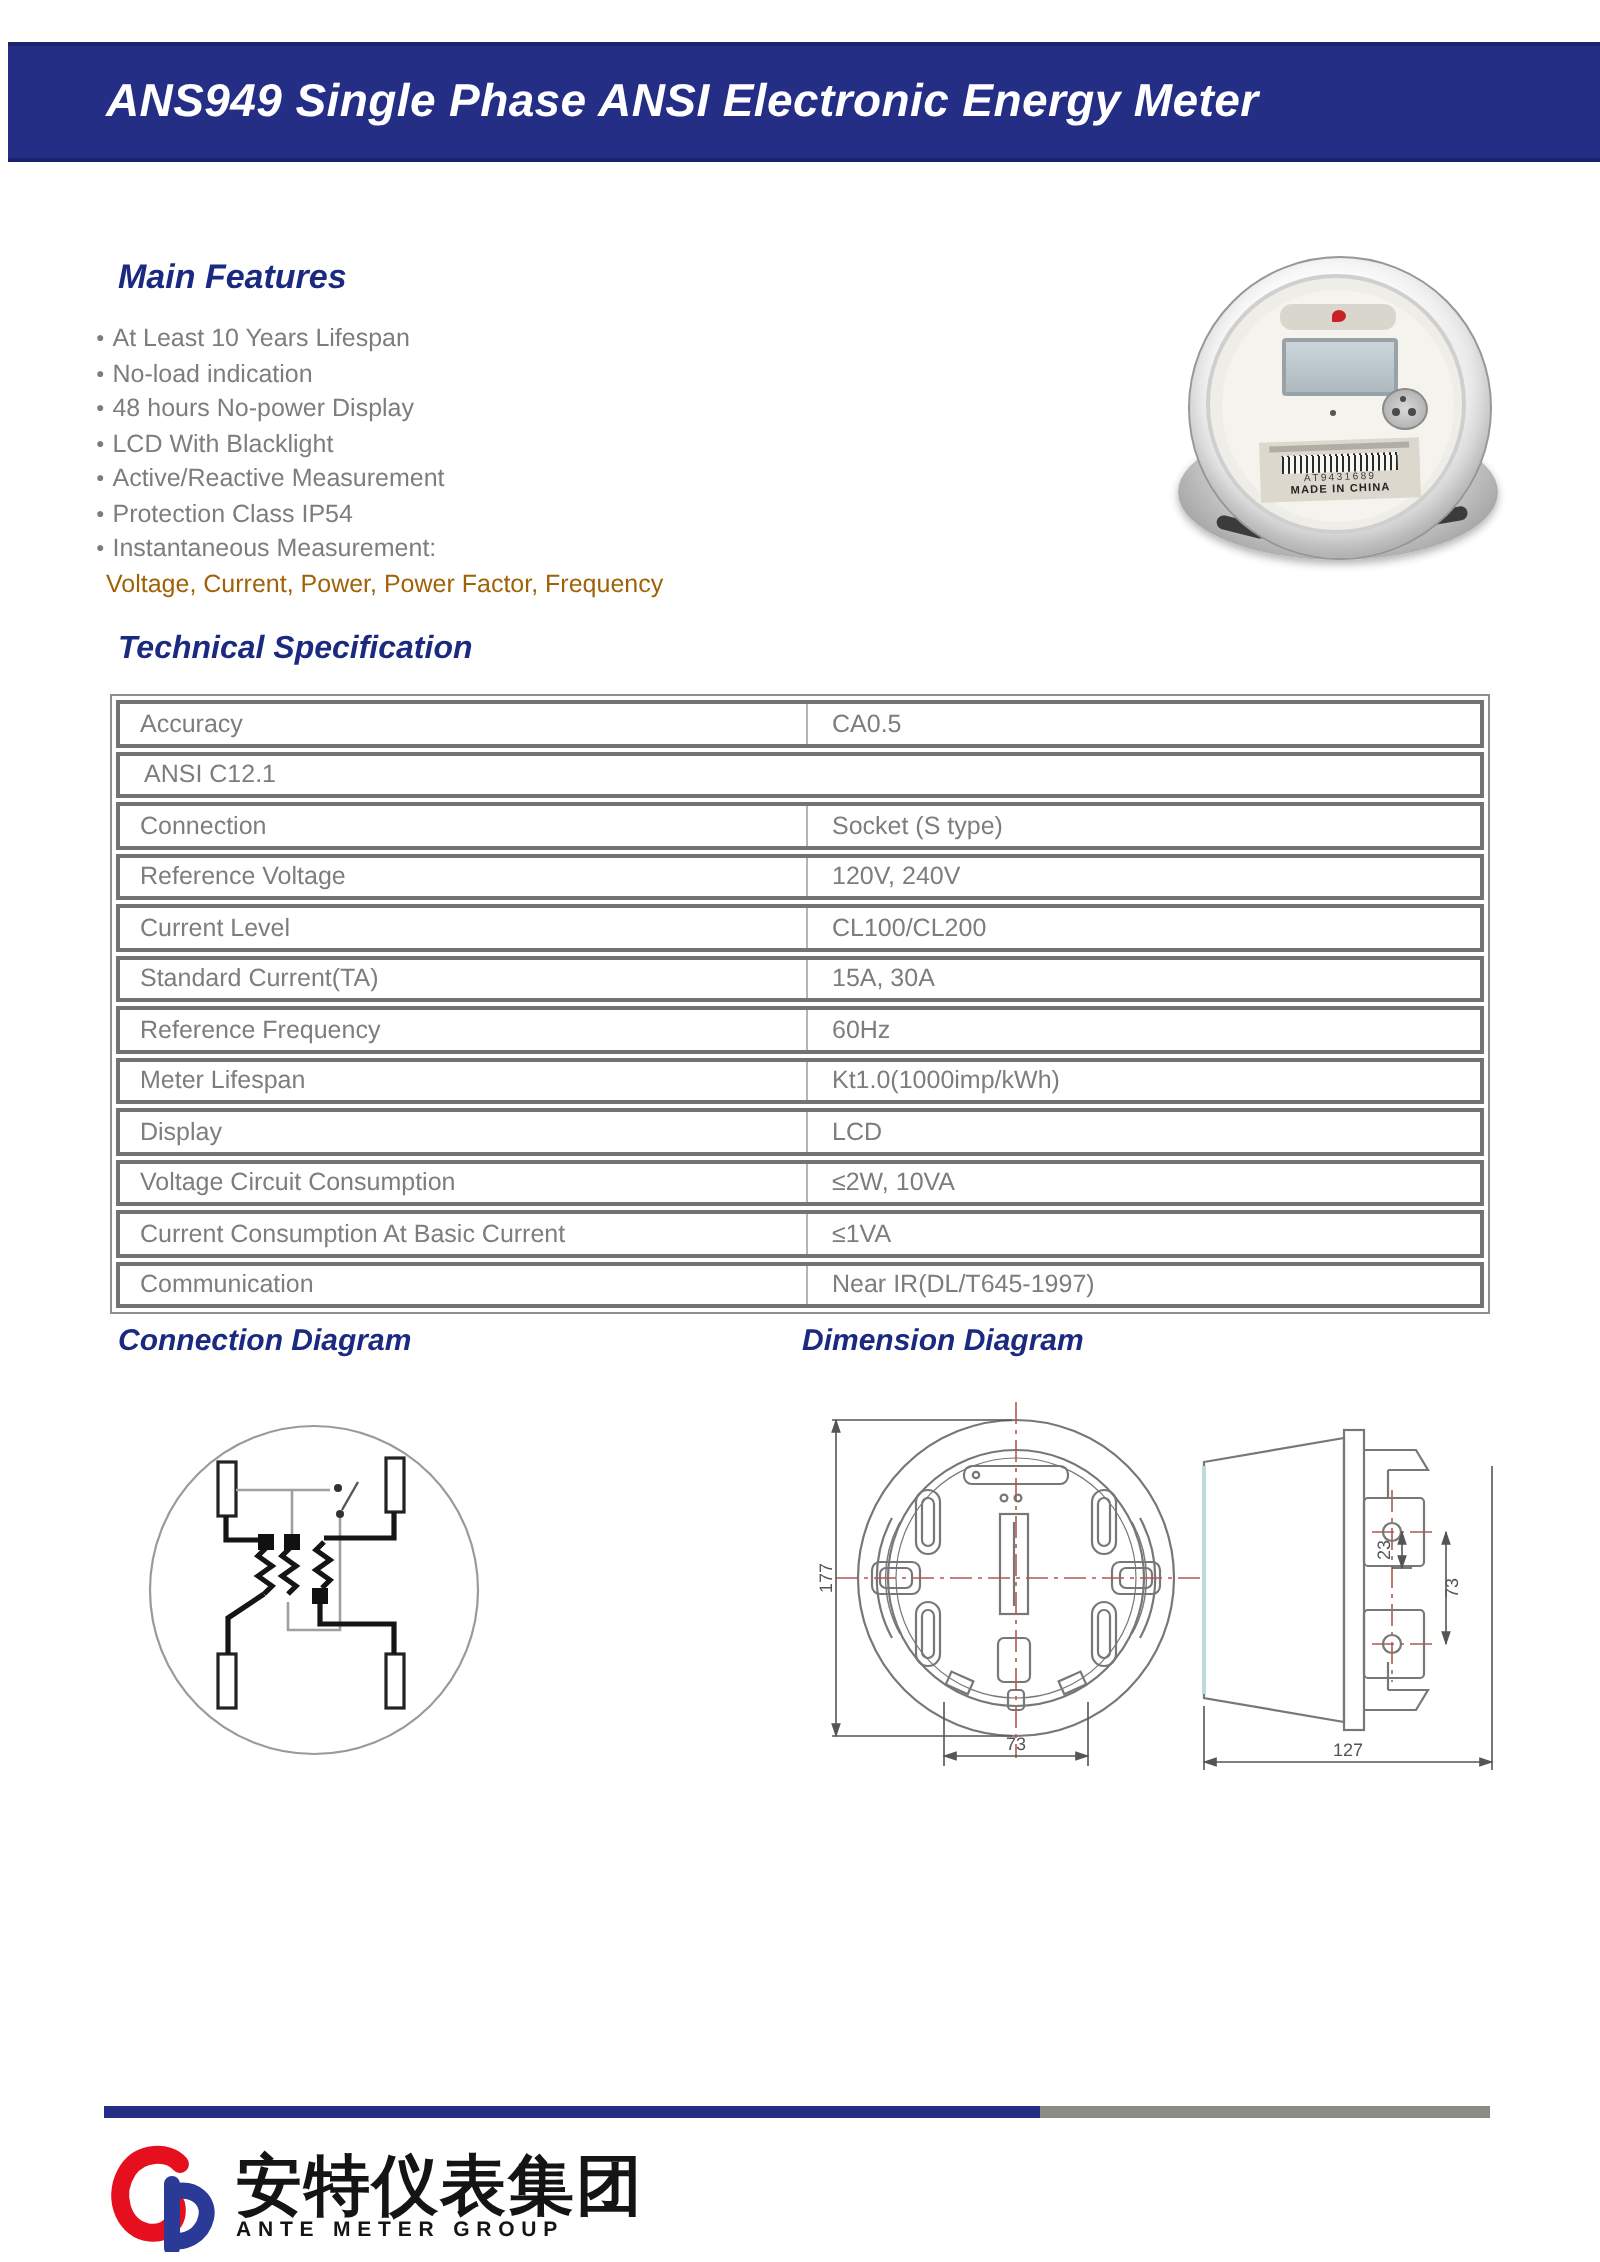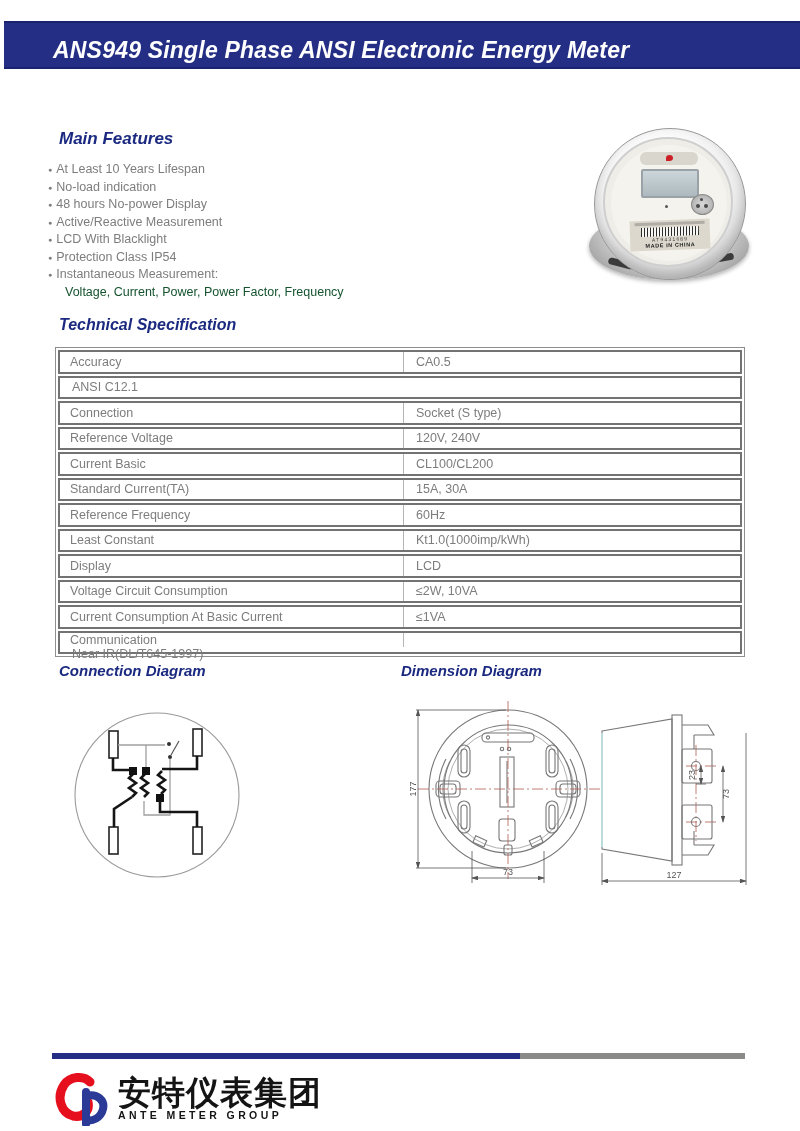--- a/index.html
+++ b/index.html
@@ -2,42 +2,42 @@
 <html><head>
 <meta charset="utf-8">
 <style>
   html,body{margin:0;padding:0;}
   body{
     width:800px;height:1131px;position:relative;background:#ffffff;
     font-family:"Liberation Sans",sans-serif;overflow:hidden;
   }
   
   .header-band{
-    position:absolute;left:4px;right:0;top:21px;height:48px;
+    position:absolute;left:4px;right:0;top:21px;height:60px;
     background:#242e84;border-top:2px solid #1a2370;border-bottom:2px solid #1a2370;
     box-sizing:border-box;
   }
   .header-title{
     color:#fff;font-style:italic;font-weight:bold;font-size:23px;
     line-height:55px;padding-left:49px;letter-spacing:.2px;white-space:nowrap;
   }
   
   .section-heading{
     font-style:italic;font-weight:bold;color:#1b2a80;margin:11px;
   }
   
   .features{position:absolute;left:48px;top:118px;width:520px;}
   .features .section-heading{font-size:17px;}
   .features-list{list-style:none;margin:12px 0 0 0;padding:0;}
   .features-list li{
     display:flex;align-items:center;line-height:17.5px;
     color:#7d7d7d;font-size:12.5px;
   }
   .features-list li::before{content:"●";font-size:7px;margin-right:4px;color:#7d7d7d;}
-  .features-cont{margin-left:17px;line-height:17.5px;color:#14532d;font-size:12.5px;}
+  .features-cont{margin-left:5px;line-height:17.5px;color:#a16207;font-size:12.5px;}
   
   .meter{position:absolute;left:594px;top:128px;width:152px;height:160px;}
   .meter-base{
     position:absolute;left:-5px;top:84px;width:160px;height:68px;border-radius:50%;
     background:radial-gradient(ellipse at 50% 25%,#f2f2f2,#c2c2c2 60%,#8d8d8d 95%);
     box-shadow:0 2px 4px rgba(0,0,0,.3);
   }
   .meter-slot-l,.meter-slot-r{position:absolute;background:#3b3b3b;border-radius:4px;height:7px;}
   .meter-slot-l{width:26px;left:14px;top:132px;transform:rotate(14deg);}
   .meter-slot-r{width:40px;left:100px;top:128px;transform:rotate(-10deg);}
@@ -88,21 +88,21 @@
   .techspec{position:absolute;left:48px;top:305px;width:710px;}
   .techspec .section-heading{font-size:16px;}
   .spec-table{
     margin:13px 0 0 7px;width:690px;border:1px solid #8e8e8e;
     padding:2px;box-sizing:border-box;
   }
   .spec-row{
     display:flex;align-items:stretch;border:2px solid #737373;
     margin-bottom:2px;height:19.5px;
   }
-  .spec-row:last-child{margin-bottom:0;flex-direction:column;}
+  .spec-row:last-child{margin-bottom:0;}
   .spec-label{
     width:344px;border-right:1px solid #b5b5b5;padding-left:10px;
     display:flex;align-items:center;font-size:12.5px;color:#7d7d7d;box-sizing:border-box;
   }
   .spec-value{flex:1;padding-left:12px;display:flex;align-items:center;font-size:12.5px;color:#7d7d7d;}
   
   .diagrams{position:absolute;left:0;top:645px;width:638px;height:280px;}
   .conn-heading{position:absolute;left:48px;top:6px;font-size:15px;}
   .dim-heading{position:absolute;left:390px;top:6px;font-size:15px;}
   .conn-svg{position:absolute;left:68px;top:52px;}
@@ -134,25 +134,25 @@
 
       <li>
         <span>No-load indication</span>
       </li>
 
       <li>
         <span>48 hours No-power Display</span>
       </li>
 
       <li>
+        <span>LCD With Blacklight</span>
+      </li>
+
+      <li>
         <span>Active/Reactive Measurement</span>
-      </li>
-
-      <li>
-        <span>LCD With Blacklight</span>
       </li>
 
       <li>
         <span>Protection Class IP54</span>
       </li>
 
       <li>
         <span>Instantaneous Measurement:</span>
       </li>
     </ul>
@@ -201,36 +201,36 @@
         <div class="spec-label">Connection</div>
         <div class="spec-value">Socket (S type)</div>
       </div>
 
       <div class="spec-row">
         <div class="spec-label">Reference Voltage</div>
         <div class="spec-value">120V, 240V</div>
       </div>
 
       <div class="spec-row">
-        <div class="spec-label">Current Basic</div>
+        <div class="spec-label">Current Level</div>
         <div class="spec-value">CL100/CL200</div>
       </div>
 
       <div class="spec-row">
         <div class="spec-label">Standard Current(TA)</div>
         <div class="spec-value">15A, 30A</div>
       </div>
 
       <div class="spec-row">
         <div class="spec-label">Reference Frequency</div>
         <div class="spec-value">60Hz</div>
       </div>
 
       <div class="spec-row">
-        <div class="spec-label">Least Constant</div>
+        <div class="spec-label">Meter Lifespan</div>
         <div class="spec-value">Kt1.0(1000imp/kWh)</div>
       </div>
 
       <div class="spec-row">
         <div class="spec-label">Display</div>
         <div class="spec-value">LCD</div>
       </div>
 
       <div class="spec-row">
         <div class="spec-label">Voltage Circuit Consumption</div>

